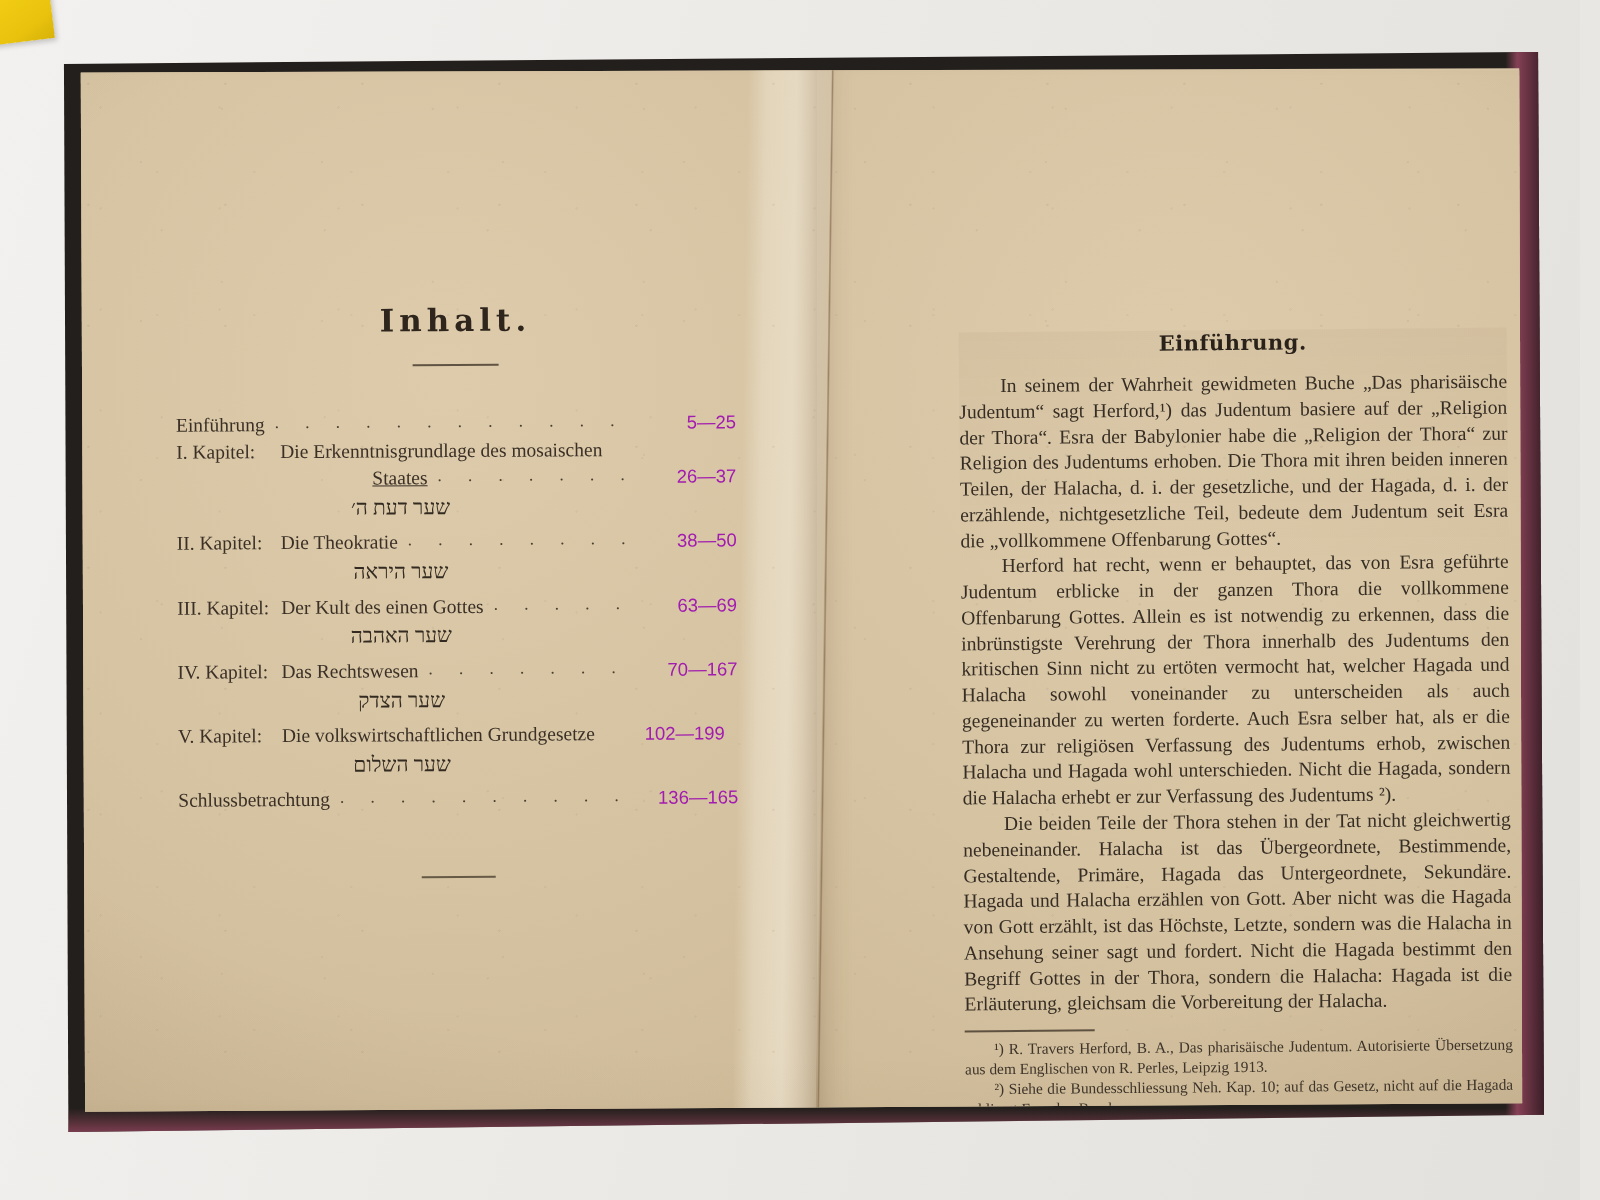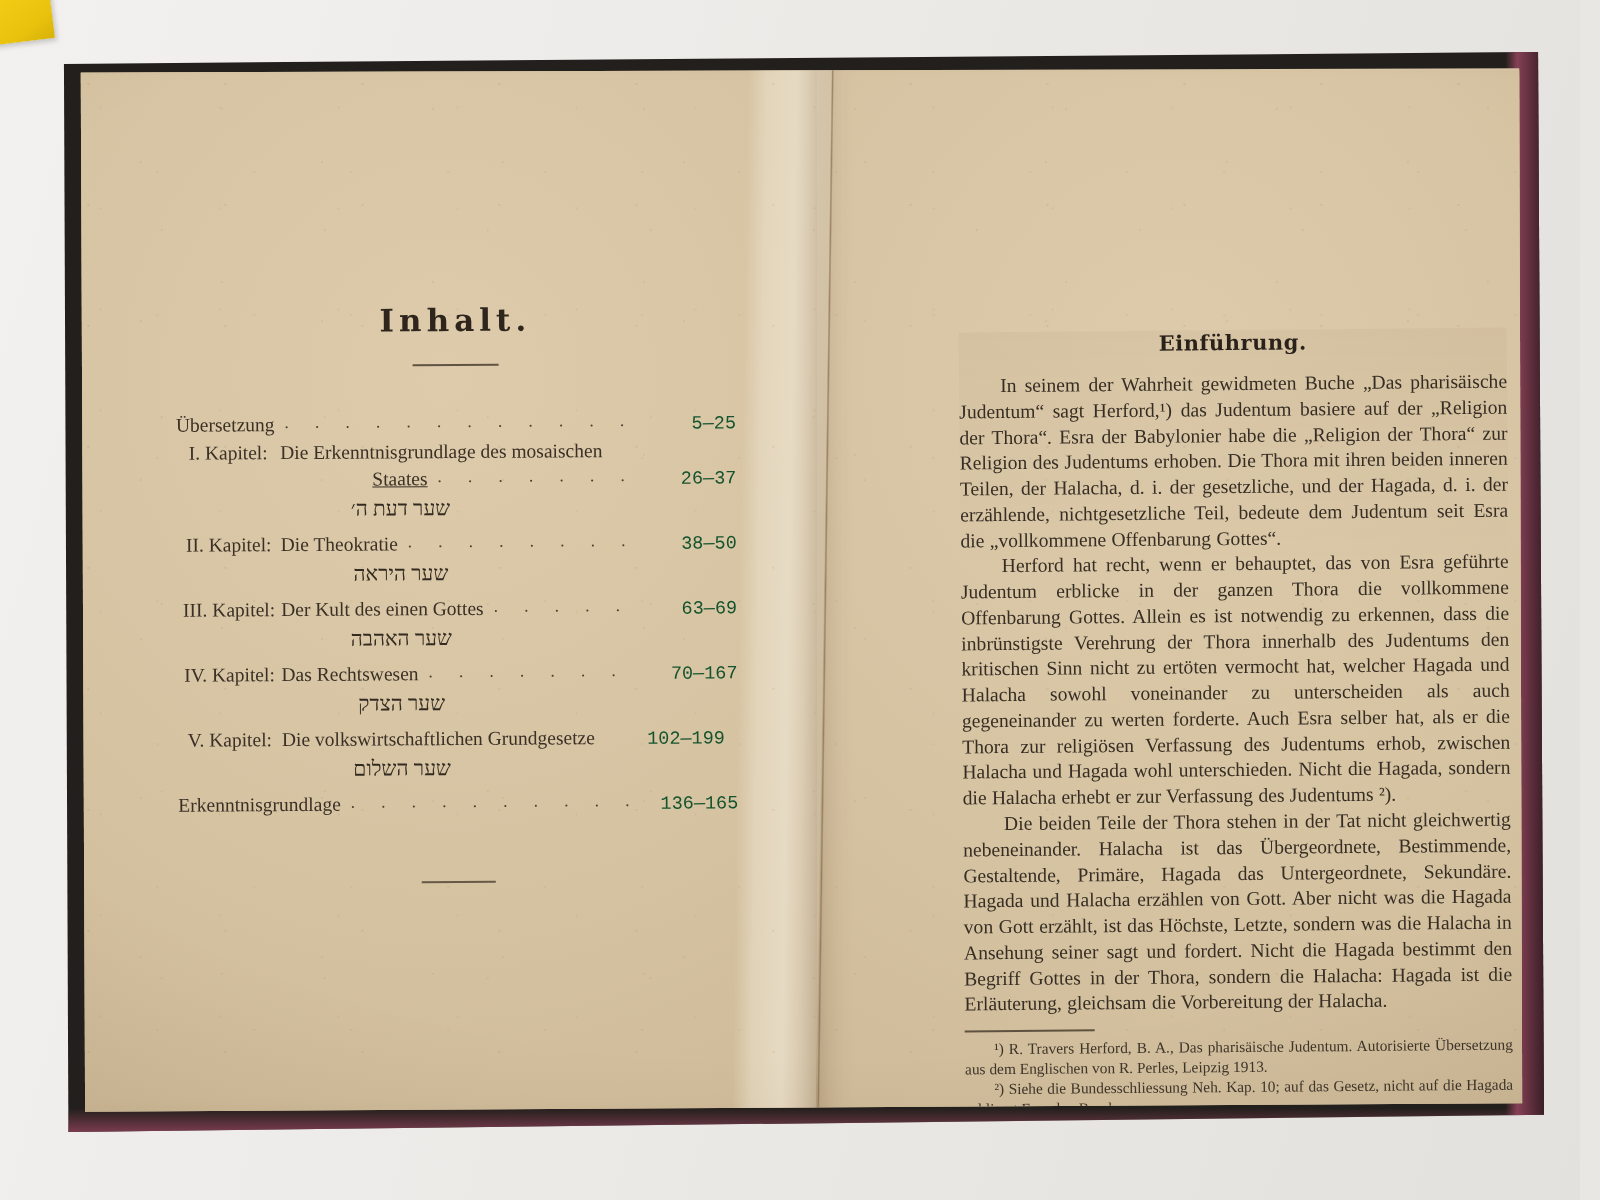--- a/index.html
+++ b/index.html
@@ -112,33 +112,33 @@
   }
   .toc-list{margin-top:46px;}
 
   .toc-row{
     display:flex;align-items:baseline;
     font-size:19.5px;line-height:1.28;
     margin-bottom:2px;
     white-space:nowrap;
   }
   .toc-label{flex:0 0 auto;}
-  .toc-kap{flex:0 0 104px;text-align:center;}
+  .toc-kap{flex:0 0 104px;text-align:left;}
   .toc-text{flex:0 0 auto;}
   .toc-dots{
     flex:1 1 auto;margin:0 10px;position:relative;top:-3px;
     overflow:hidden;
     letter-spacing:11px;color:#4a3e30;
     font-size:17px;
   }
   .toc-pages{
     flex:0 0 96px;text-align:right;
-    font-family:Liberation Mono, monospace;
+    font-family:Liberation Sans, sans-serif;
     font-size:18.5px;
-    color:#14532d;
+    color:#a21caf;
   }
   .toc-row.indent-continue{margin-top:1px;}
   .toc-cont{flex:0 0 104px;}
   .toc-cont-text{flex:0 0 auto;padding-left:92px;text-decoration:underline;}
   .toc-hebrew{
     text-align:center;
     font-size:21px;line-height:1.35;
     padding-right:112px;
     margin:1px 0 9px 0;
     direction:rtl;
@@ -212,21 +212,21 @@
     <div class="vignette"></div>
 
     <div class="toc-wrap">
 
       <div class="toc-title">Inhalt.</div>
       <div class="toc-rule"></div>
 
       <div class="toc-list">
 
         <div class="toc-row">
-          <span class="toc-label toc-text">Übersetzung</span>
+          <span class="toc-label toc-text">Einführung</span>
           <span class="toc-dots">. . . . . . . . . . . . .</span>
           <span class="toc-pages">5—25</span>
         </div>
 
         <div class="toc-row">
           <span class="toc-kap">I. Kapitel:</span>
           <span class="toc-text">Die Erkenntnisgrundlage des mosaischen</span>
         </div>
         <div class="toc-row indent-continue">
           <span class="toc-cont"></span>
@@ -262,21 +262,21 @@
 
         <div class="toc-row">
           <span class="toc-kap">V. Kapitel:</span>
           <span class="toc-text">Die volkswirtschaftlichen Grundgesetze</span>
           <span class="toc-dots" style="flex:0 0 14px;"></span>
           <span class="toc-pages">102—199</span>
         </div>
         <div class="toc-hebrew">שער השלום</div>
 
         <div class="toc-row">
-          <span class="toc-label toc-text">Erkenntnisgrundlage</span>
+          <span class="toc-label toc-text">Schlussbetrachtung</span>
           <span class="toc-dots">. . . . . . . . . . . . .</span>
           <span class="toc-pages">136—165</span>
         </div>
 
       </div>
 
       <div class="toc-bottom-rule"></div>
     </div>
 
     <div class="intro-wrap">

